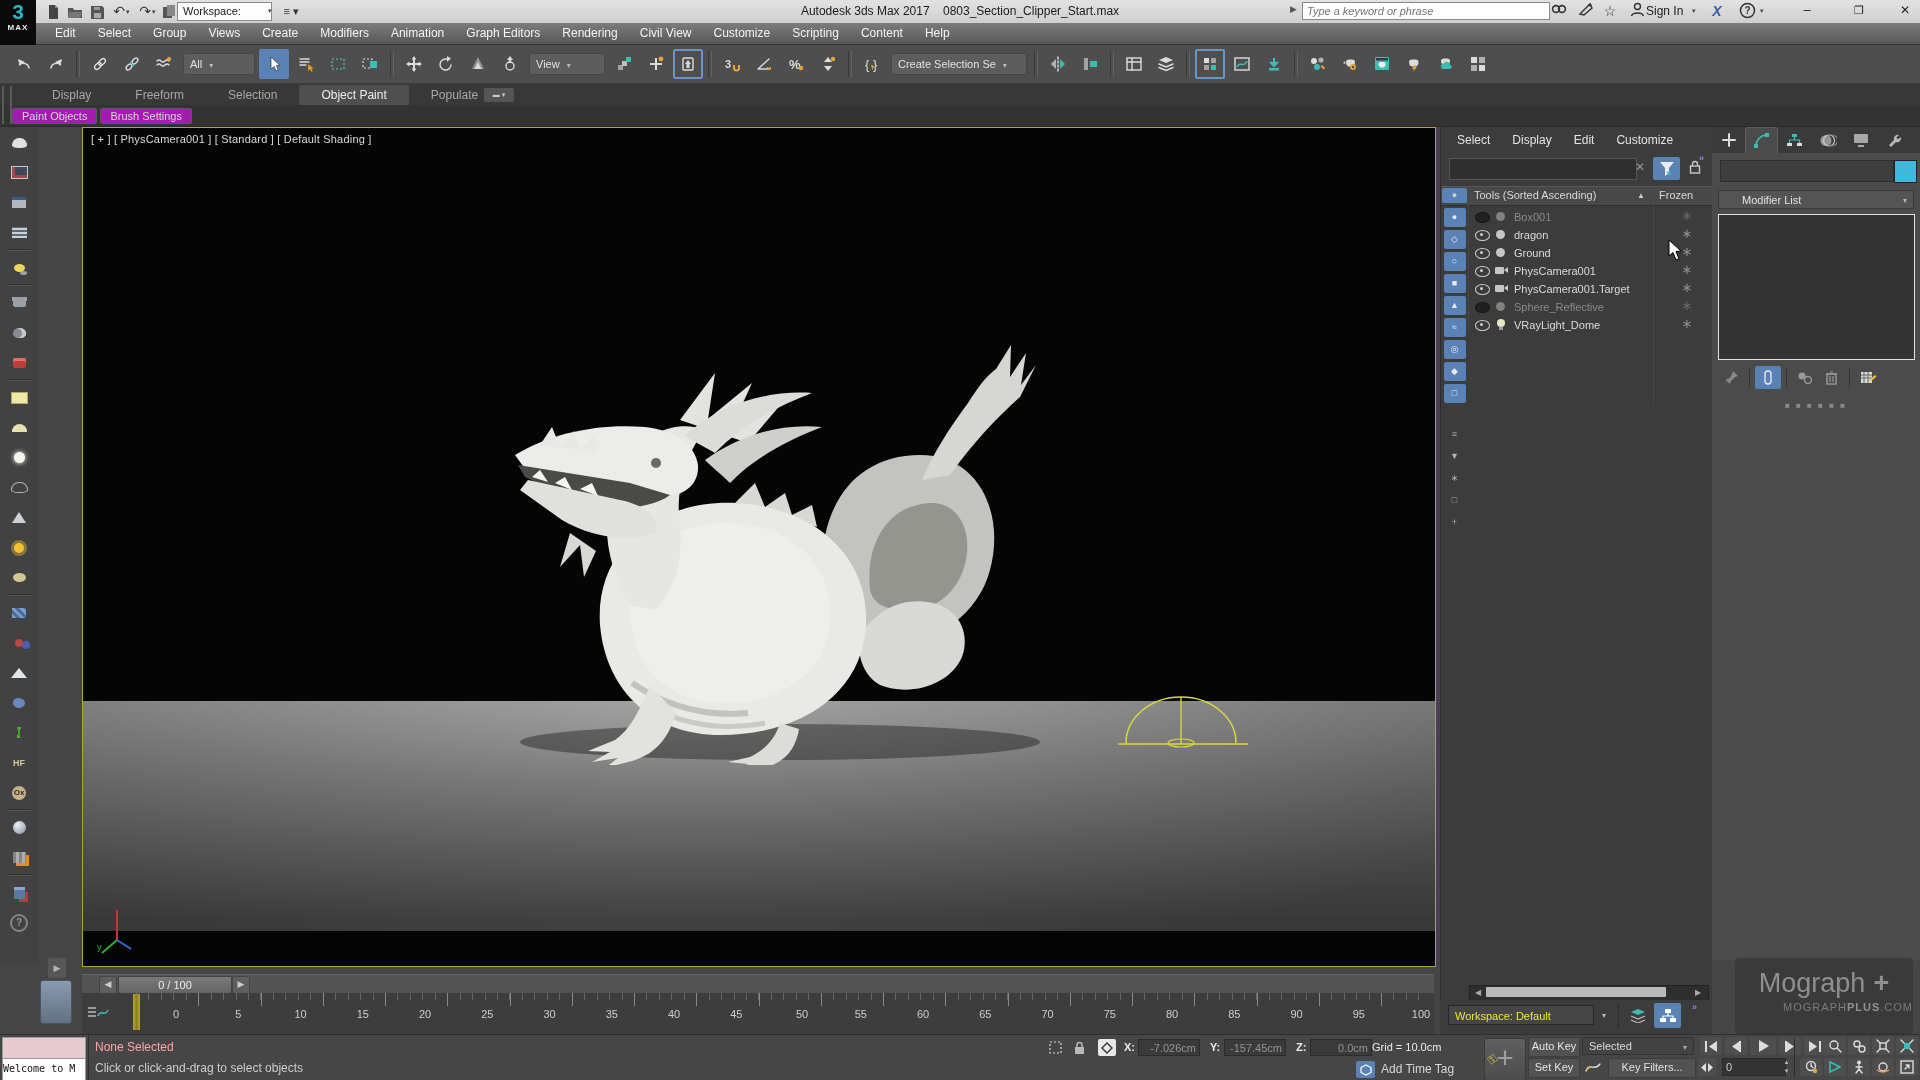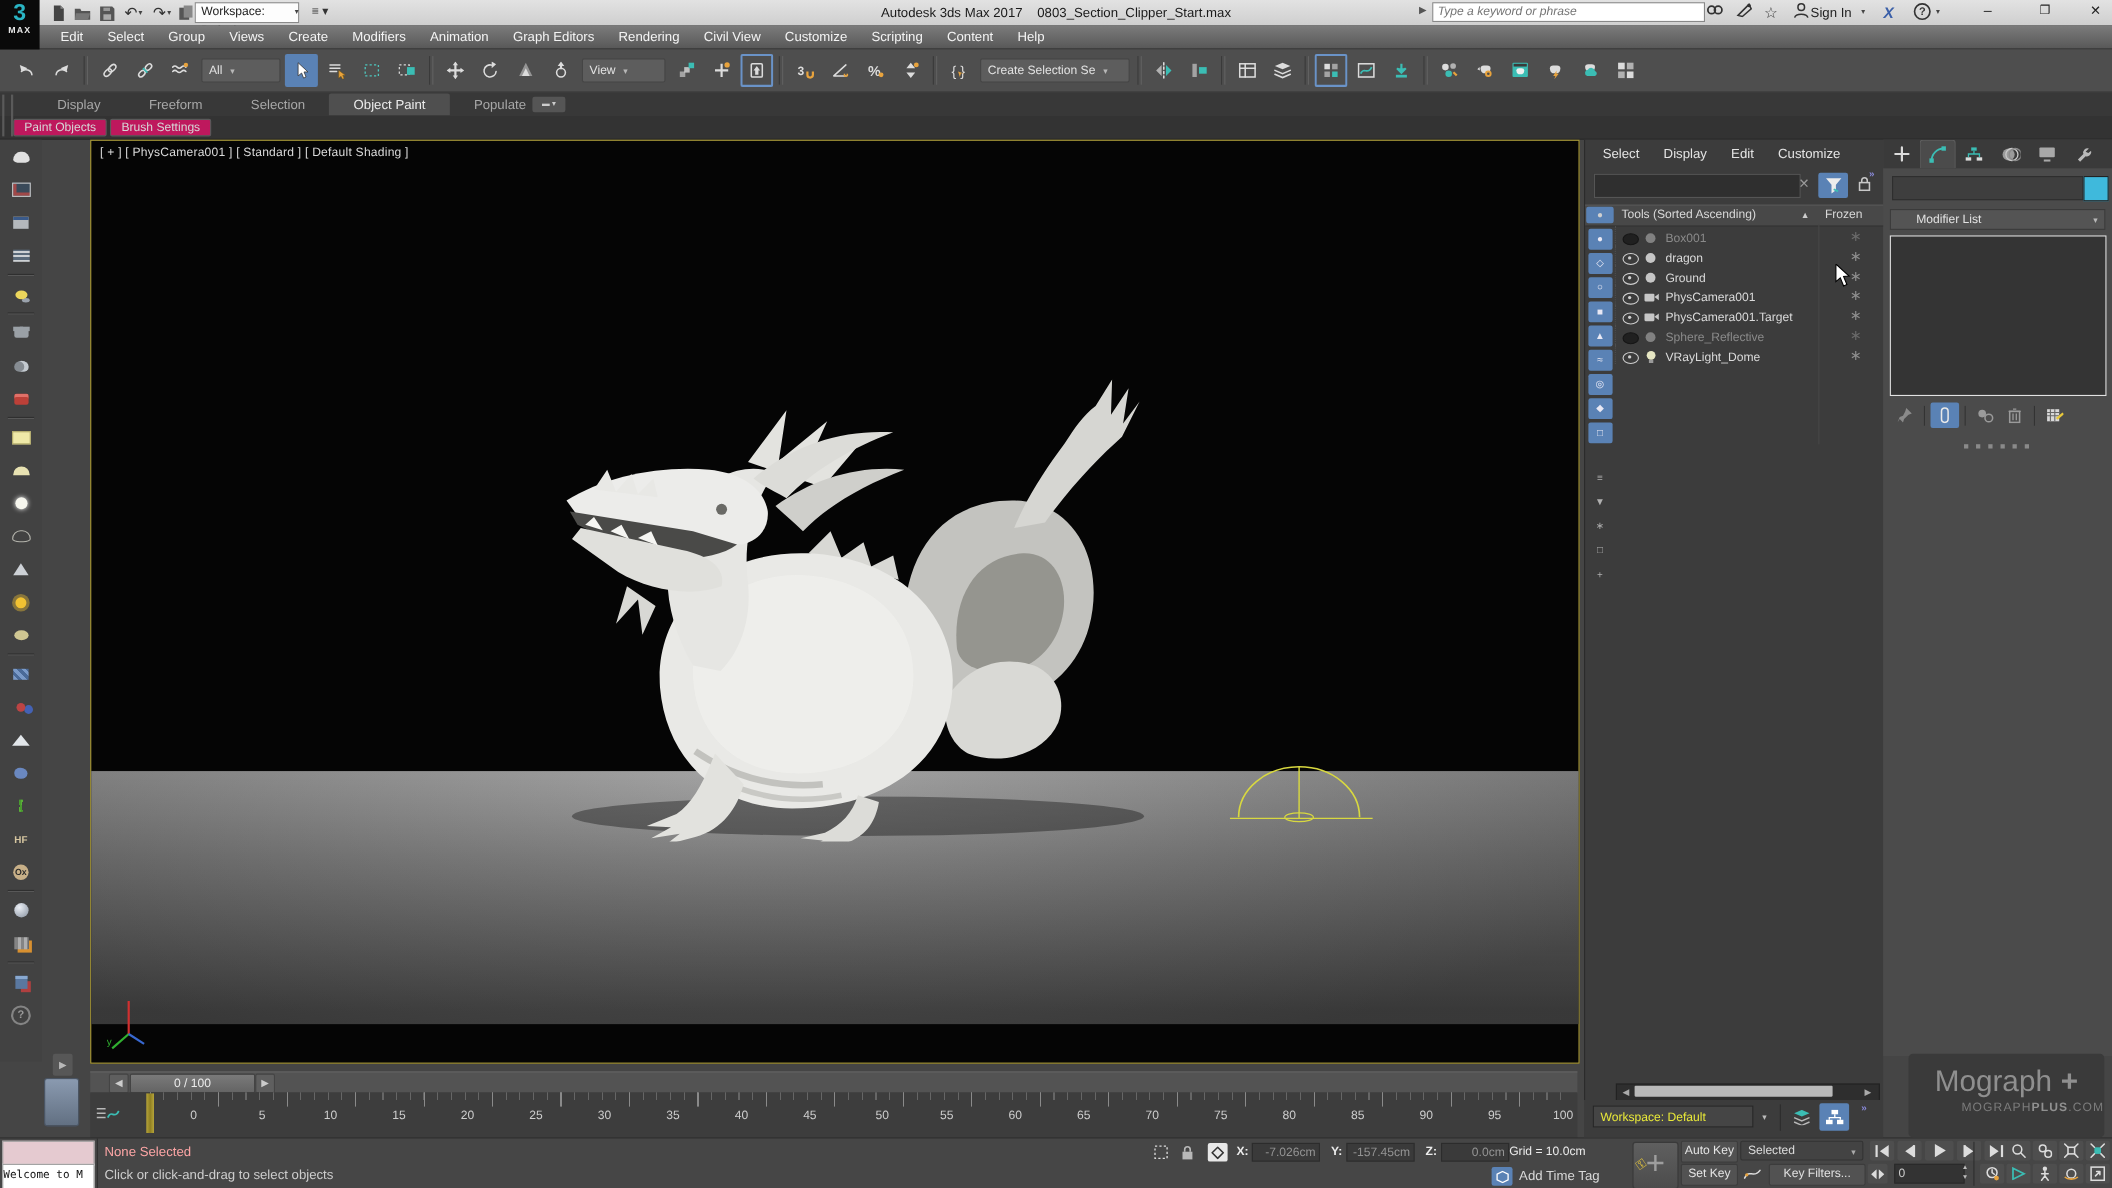--- a/index.html
+++ b/index.html
@@ -44,21 +44,21 @@
   svg .ts{fill:none;stroke:#3bbdb4;stroke-width:1.6;}
   svg .o{fill:#e8a33d;}
   svg .d{fill:none;stroke:#dcdcdc;stroke-width:1.2;stroke-dasharray:2 2;}
   
   #ribbon-tabs{left:0;top:84px;width:1920px;height:21px;background:#383838;display:flex;align-items:flex-end;padding-left:30px;box-sizing:border-box;}
   .rtab{padding:0 22px;line-height:20px;color:#a8a8a8;font-size:12px;}
   .rtab.active{background:#4f4f4f;color:#ececec;border-radius:2px 2px 0 0;}
   #ribbon-collapse{margin-left:14px;margin-bottom:3px;width:30px;height:14px;background:#555;border-radius:2px;
      color:#ccc;font-size:7px;text-align:center;line-height:14px;}
   #ribbon-sub{left:0;top:105px;width:1920px;height:22px;background:#333;display:flex;align-items:center;padding-left:12px;box-sizing:border-box;border-bottom:1px solid #2a2a2a;}
-  .rbtn{background:#be185d;border:1px solid #5a5a5a;border-radius:2px;color:#d6d6d6;font-size:11px;
+  .rbtn{background:#a21caf;border:1px solid #5a5a5a;border-radius:2px;color:#d6d6d6;font-size:11px;
      padding:1px 9px;margin-right:3px;}
   #ribbon-grip{left:2px;top:86px;width:6px;height:38px;border-left:2px solid #5a5a5a;border-right:2px solid #5a5a5a;}
   
   #leftstrip{left:0;top:127px;width:38px;height:838px;background:#424242;}
   .lt-icon{width:30px;height:29px;margin:1px auto 0;display:flex;align-items:center;justify-content:center;position:relative;}
   .lt-icon i{display:block;}
   .render-teapot i{width:15px;height:10px;background:#e0e0e0;border-radius:50% 50% 45% 45%/80% 80% 30% 30%;}
   .frame-buffer i{width:15px;height:11px;background:#3a4a5a;border:1px solid #c8c8c8;box-shadow:inset 3px -3px 0 #a04848;}
   .render-options i{width:14px;height:11px;background:#b4b8bc;box-shadow:inset 0 3px 0 #3a5a8a;}
   .spreadsheet i{width:15px;height:11px;background:repeating-linear-gradient(0deg,#cdd1d4 0 2px,#5a6a7a 2px 4px);}

